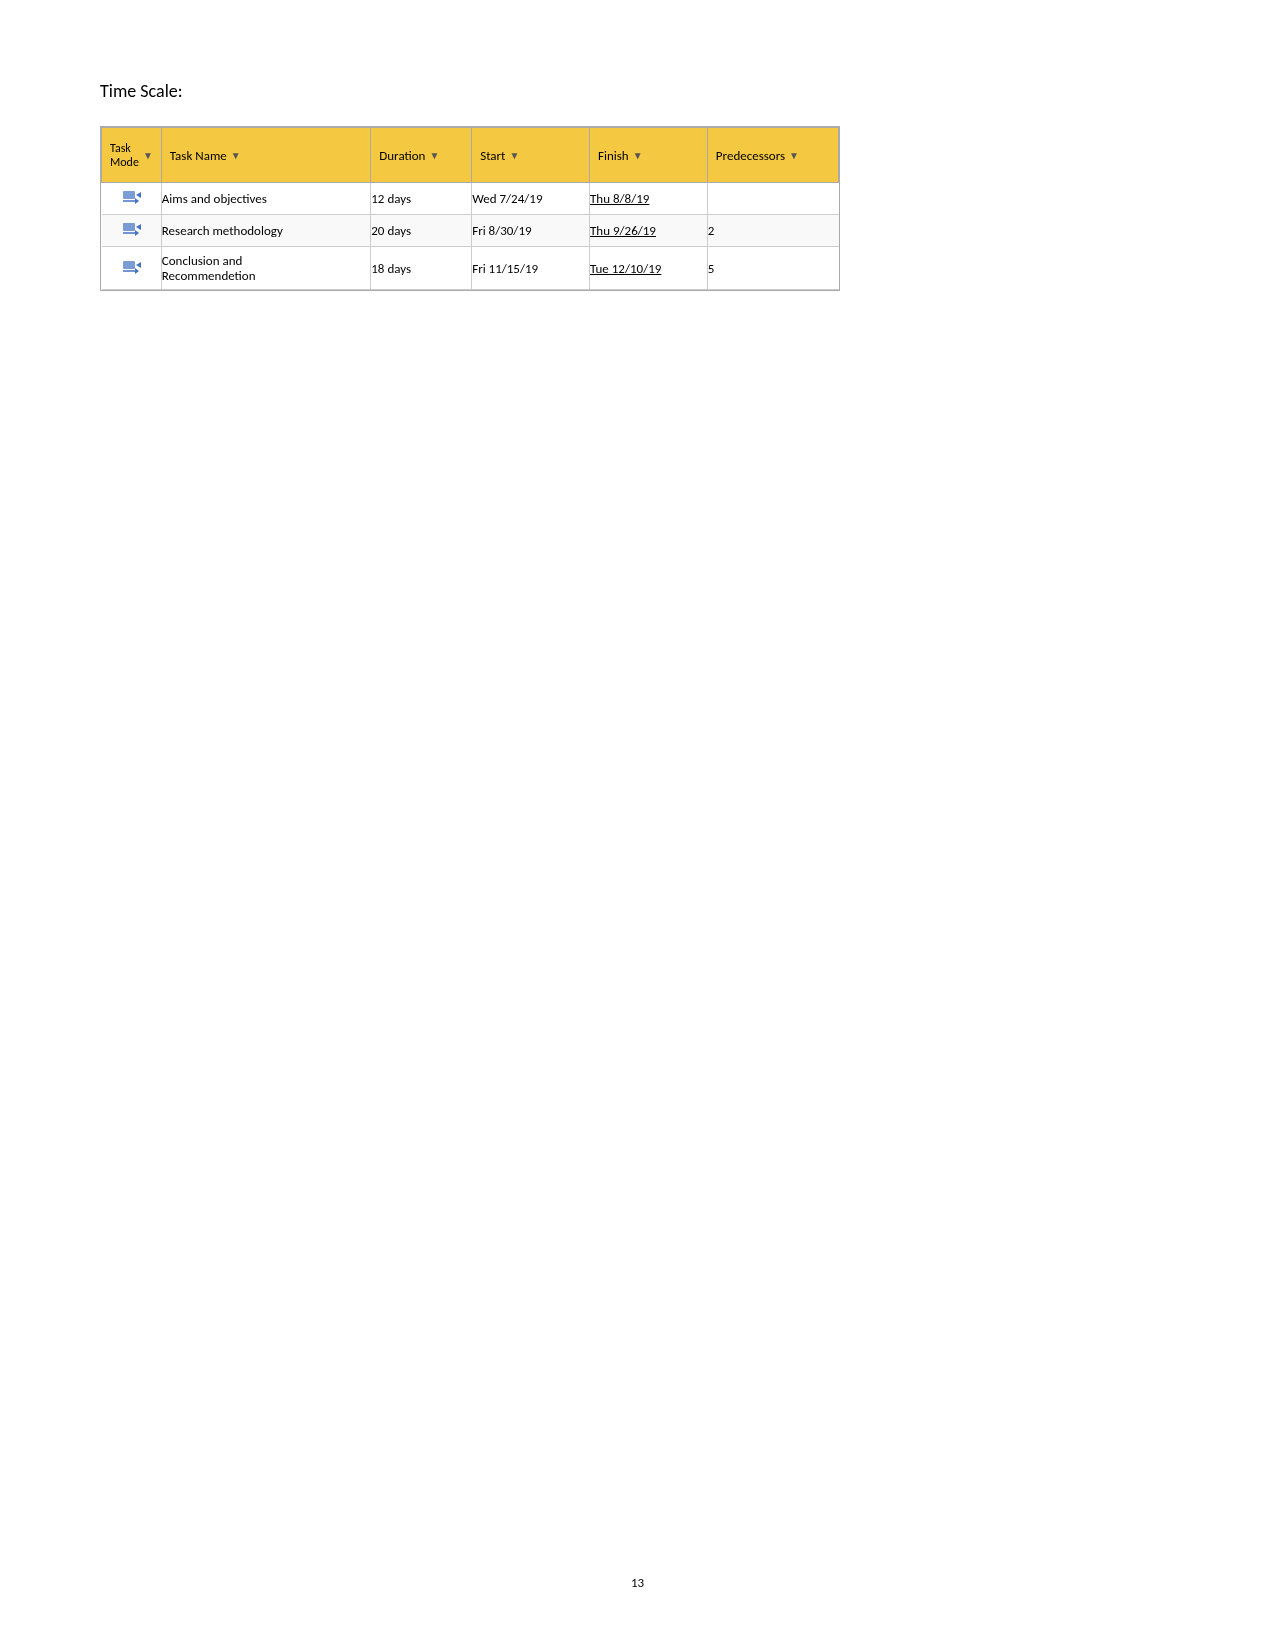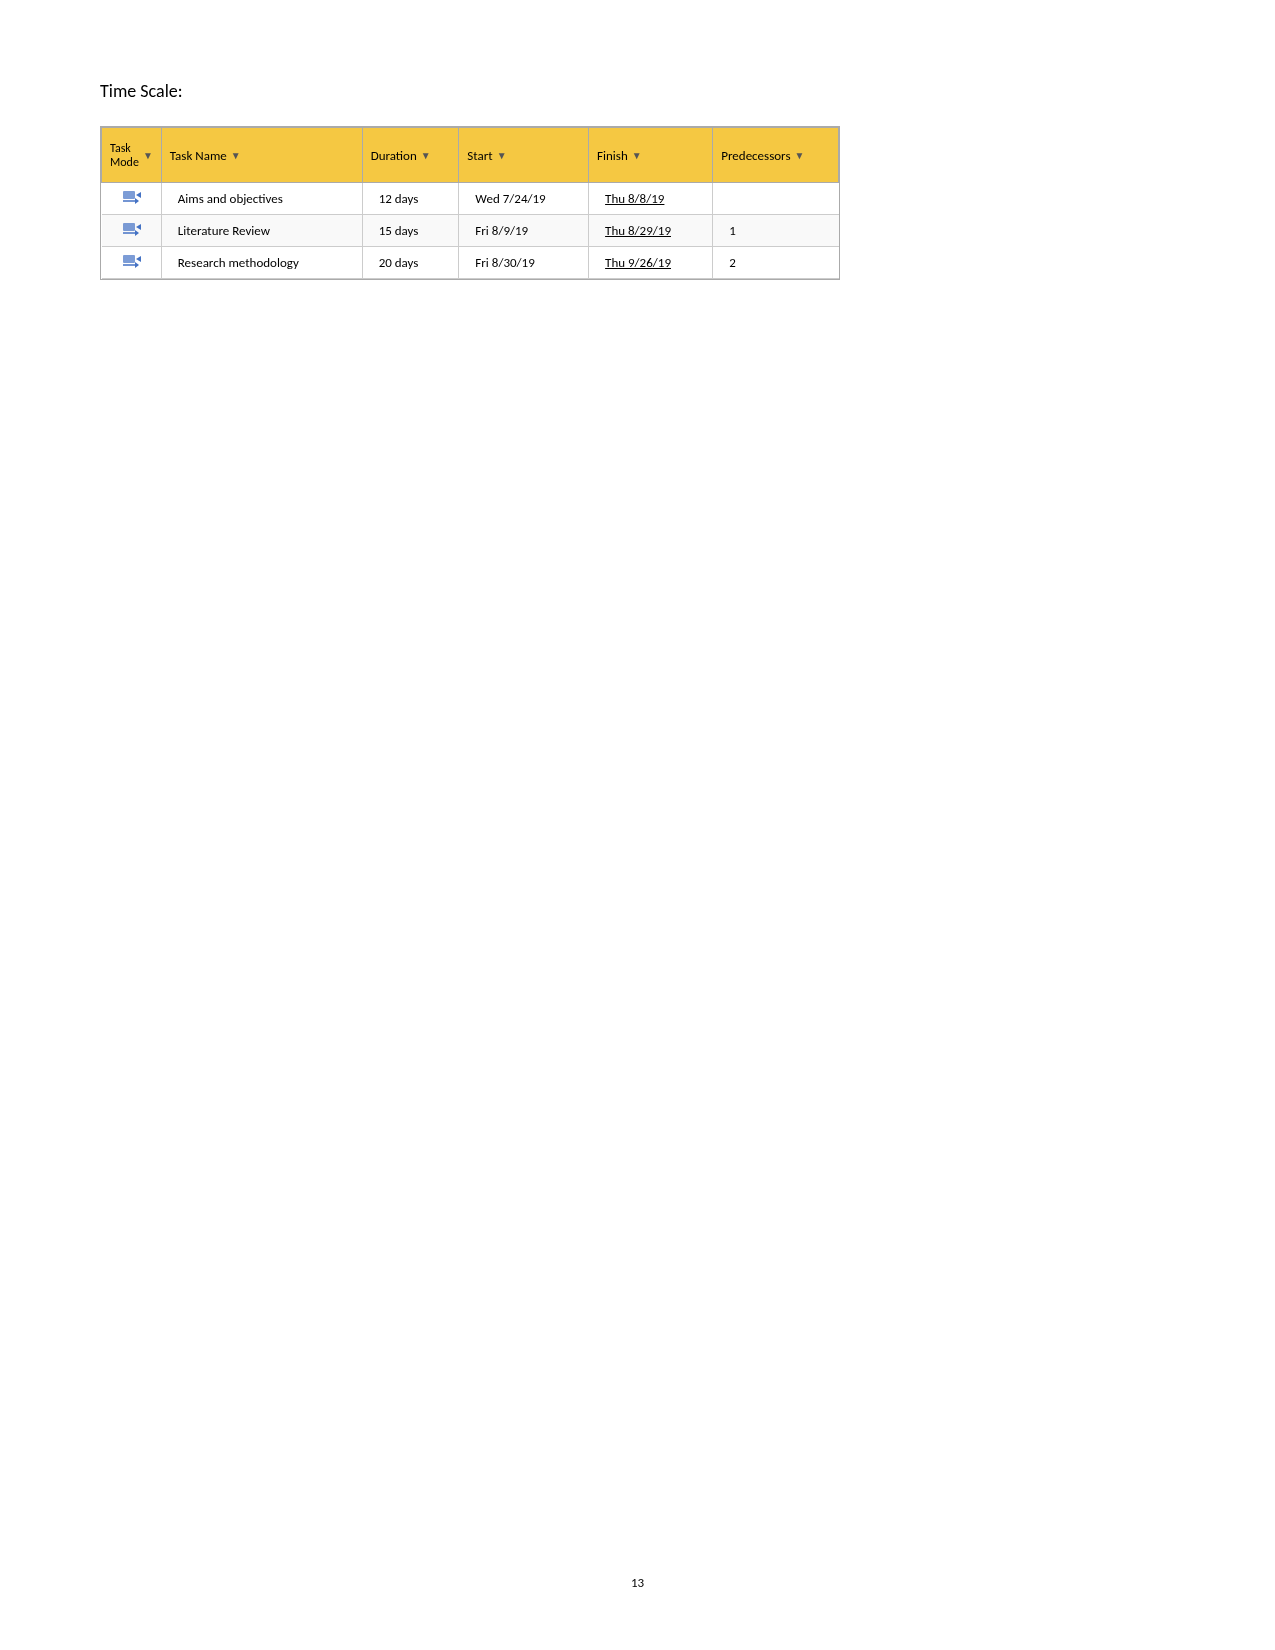--- a/index.html
+++ b/index.html
@@ -61,21 +61,21 @@
       background-color: #ffffff;
       border-bottom: 1px solid #cccccc;
     }
 
     tbody tr:nth-child(even) {
       background-color: #f9f9f9;
     }
 
     tbody td {
       border-right: 1px solid #cccccc;
-      padding: 6px 16px;
+      padding: 6px 0;
       vertical-align: middle;
     }
 
     tbody td:last-child {
       border-right: none;
     }
 
     .task-mode-cell {
       width: 42px;
       text-align: center;
@@ -175,38 +175,38 @@
           <td class="finish-cell">Thu 8/8/19</td>
           <td class="predecessors-cell"></td>
         </tr>
         <tr>
           <td class="task-mode-cell"><span><svg width="20" height="20" viewBox="0 0 20 20" xmlns="http://www.w3.org/2000/svg">
       <rect x="2" y="4" width="12" height="8" rx="1" fill="#4472c4" opacity="0.7"></rect>
       <polygon points="15,8 20,5 20,11" fill="#4472c4"></polygon>
       <line x1="2" y1="14" x2="14" y2="14" stroke="#4472c4" stroke-width="1.5"></line>
       <polygon points="14,11 14,17 18,14" fill="#4472c4"></polygon>
     </svg></span></td>
-          <td class="task-name-cell"><span>Literature Review</span></td>
-          <td class="duration-cell">15 days</td>
-          <td class="start-cell">Fri 8/9/19</td>
-          <td class="finish-cell">Thu 8/29/19</td>
-          <td class="predecessors-cell">1</td>
+          <td class="task-name-cell"><span>Research methodology</span></td>
+          <td class="duration-cell">20 days</td>
+          <td class="start-cell">Fri 8/30/19</td>
+          <td class="finish-cell">Thu 9/26/19</td>
+          <td class="predecessors-cell">2</td>
         </tr>
         <tr>
           <td class="task-mode-cell"><span><svg width="20" height="20" viewBox="0 0 20 20" xmlns="http://www.w3.org/2000/svg">
       <rect x="2" y="4" width="12" height="8" rx="1" fill="#4472c4" opacity="0.7"></rect>
       <polygon points="15,8 20,5 20,11" fill="#4472c4"></polygon>
       <line x1="2" y1="14" x2="14" y2="14" stroke="#4472c4" stroke-width="1.5"></line>
       <polygon points="14,11 14,17 18,14" fill="#4472c4"></polygon>
     </svg></span></td>
-          <td class="task-name-cell"><span>Research methodology</span></td>
-          <td class="duration-cell">20 days</td>
-          <td class="start-cell">Fri 8/30/19</td>
-          <td class="finish-cell">Thu 9/26/19</td>
-          <td class="predecessors-cell">2</td>
+          <td class="task-name-cell"><span>Conclusion and</span><br><span>Recommendetion</span></td>
+          <td class="duration-cell">18 days</td>
+          <td class="start-cell">Fri 11/15/19</td>
+          <td class="finish-cell">Tue 12/10/19</td>
+          <td class="predecessors-cell">5</td>
         </tr>
       </tbody>
   </table>
 </div>
 
 <div class="page-number">13</div>
 
 
 
 

